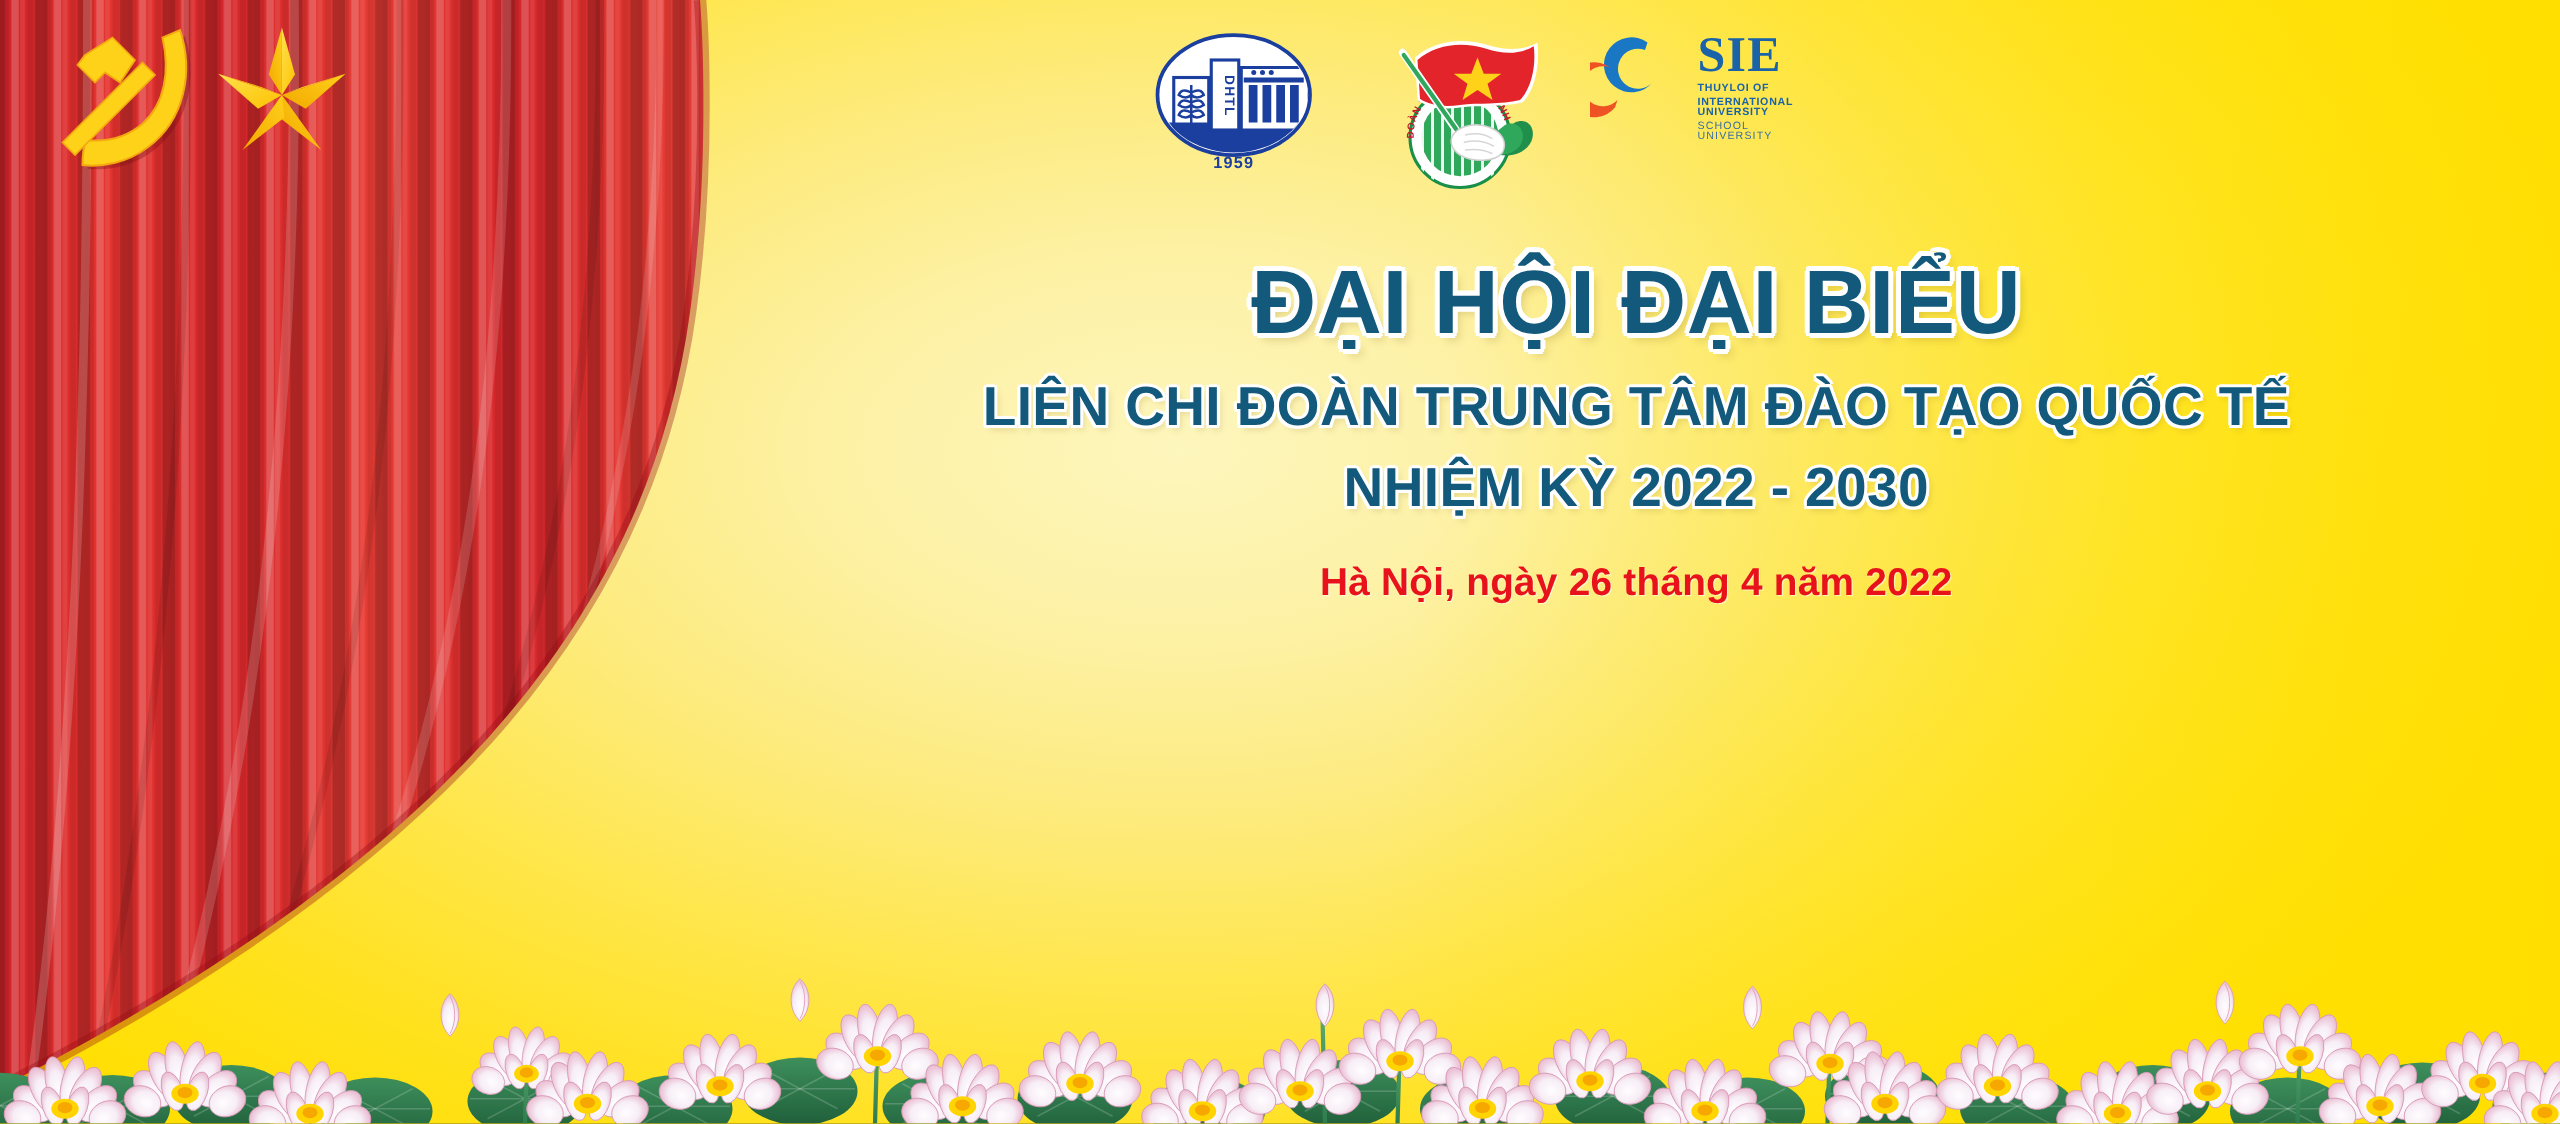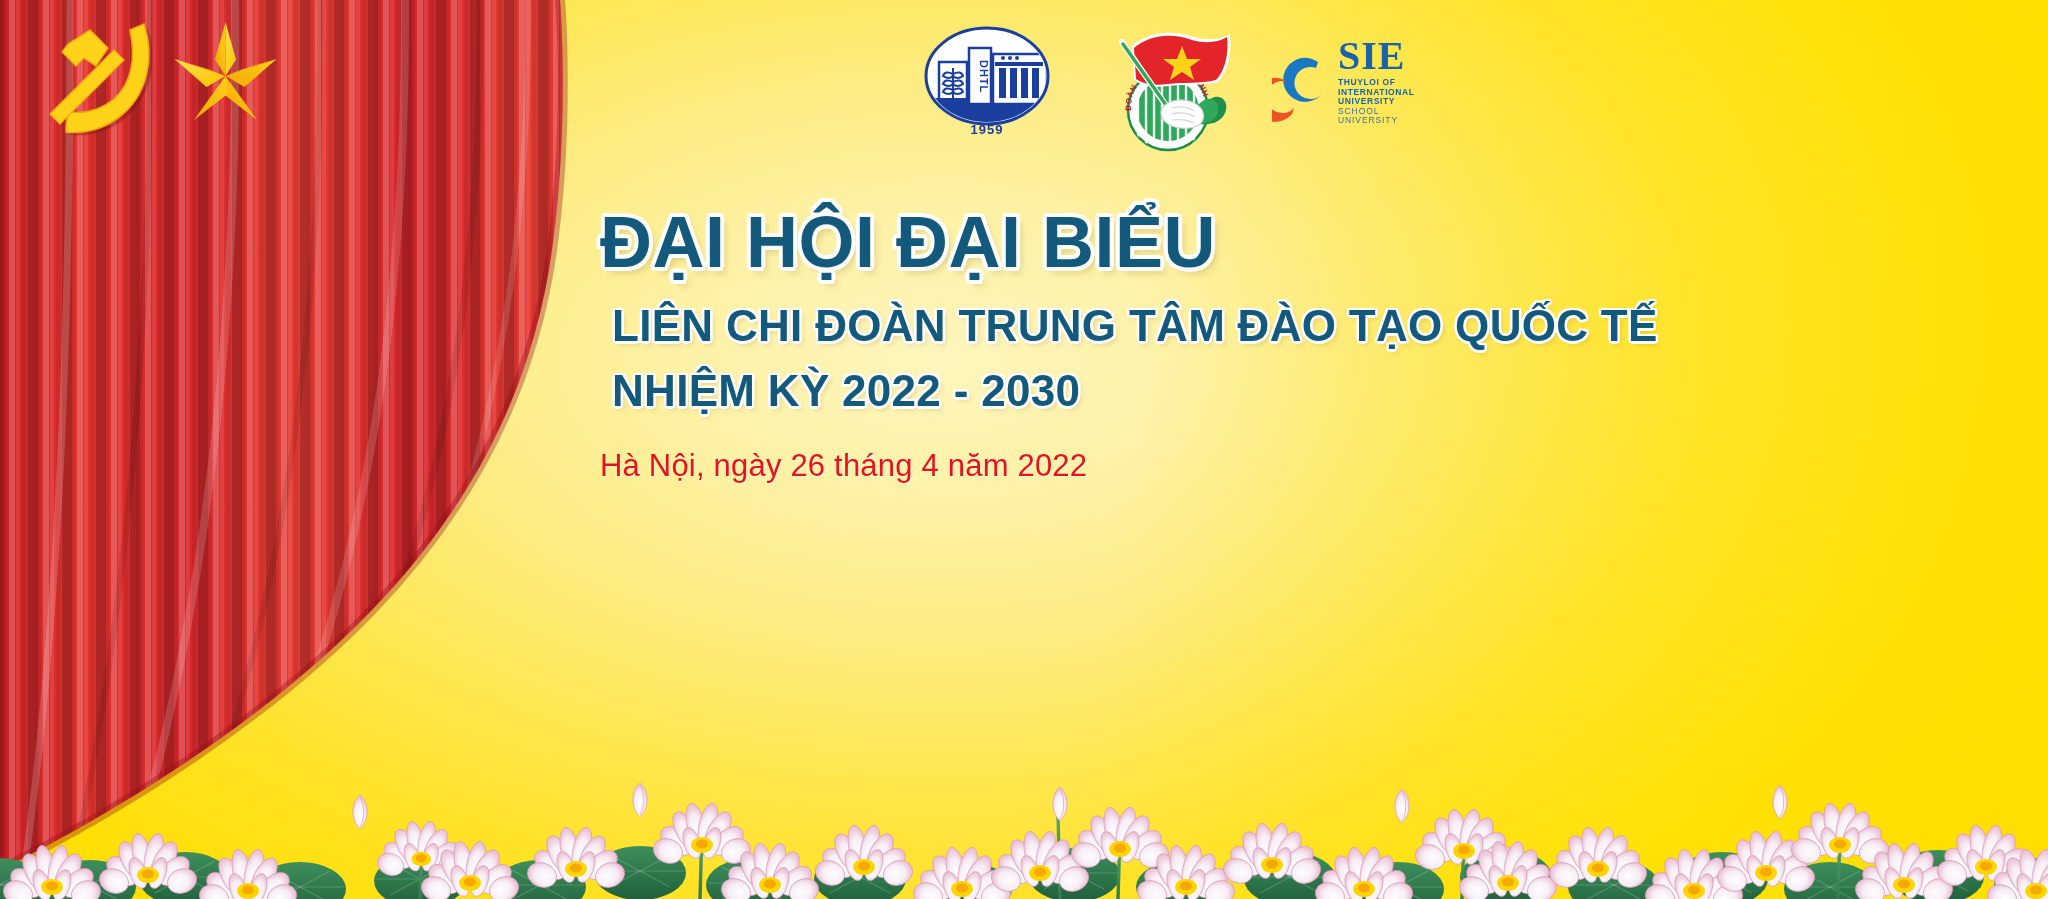--- a/index.html
+++ b/index.html
@@ -39,36 +39,36 @@
   .hs{position:absolute;left:38px;top:18px;width:135px;height:125px;}
   .star-flag{position:absolute;left:168px;top:20px;width:115px;height:112px;}
 
   
   .logos{
     position:absolute;top:24px;left:915px;
     display:flex;align-items:flex-start;gap:26px;
   }
   .logo-dhtl{width:145px;height:115px;position:relative;}
   .logo-union{width:160px;height:128px;position:relative;}
-  .logo-sie{width:170px;height:100px;position:relative;display:flex;align-items:flex-end;gap:0;}
+  .logo-sie{width:170px;height:100px;position:relative;display:flex;align-items:flex-start;gap:20px;}
   .sie-mark{width:66px;height:72px;flex:0 0 66px;position:relative;}
   .sie-text{display:flex;flex-direction:column;justify-content:center;line-height:1;}
   .sie-big{
     font-family:"Liberation Serif", serif;
     font-weight:700;font-size:40px;color:#1a63a8;letter-spacing:1px;
   }
   .sie-sub1,.sie-sub2{
     font-size:8.5px;font-weight:700;color:#1a63a8;letter-spacing:.6px;margin-top:2px;
   }
   .sie-sub3{font-size:8.5px;font-weight:400;color:#3b6fa0;letter-spacing:.9px;margin-top:2px;}
 
   
   .headlines{
     position:absolute;left:600px;right:30px;top:205px;
-    text-align:left;
+    text-align:center;
   }
   .h-main{
     font-size:72px;font-weight:700;color:#12597b;
     letter-spacing:.5px;line-height:1.05;
     margin:0 0 18px 0;
     -webkit-text-stroke:0px transparent;
     text-shadow:
       -3px -3px 0 #fff, 3px -3px 0 #fff, -3px 3px 0 #fff, 3px 3px 0 #fff,
       0 -4px 0 #fff, 0 4px 0 #fff, -4px 0 0 #fff, 4px 0 0 #fff,
       -2px -4px 0 #fff, 2px 4px 0 #fff,
@@ -77,21 +77,21 @@
   .h-sub{
     font-size:44px;font-weight:700;color:#12597b;
     letter-spacing:.3px;line-height:1.22;margin:12px;
     text-shadow:
       -2px -2px 0 #fff, 2px -2px 0 #fff, -2px 2px 0 #fff, 2px 2px 0 #fff,
       0 -2.5px 0 #fff, 0 2.5px 0 #fff, -2.5px 0 0 #fff, 2.5px 0 0 #fff,
       3px 4px 5px rgba(120,90,0,.18);
   }
   .h-date{
     margin-top:30px;
-    font-size:31px;font-weight:400;color:#e8121a;letter-spacing:.2px;
+    font-size:31px;font-weight:700;color:#e8121a;letter-spacing:.2px;
     text-shadow:1px 1px 0 rgba(255,255,255,.55);
   }
 
   
   .lotus{
     position:absolute;left:0;bottom:0;width:2048px;height:130px;
     overflow:hidden;
   }
   .lotus svg{display:block;}
 </style>

